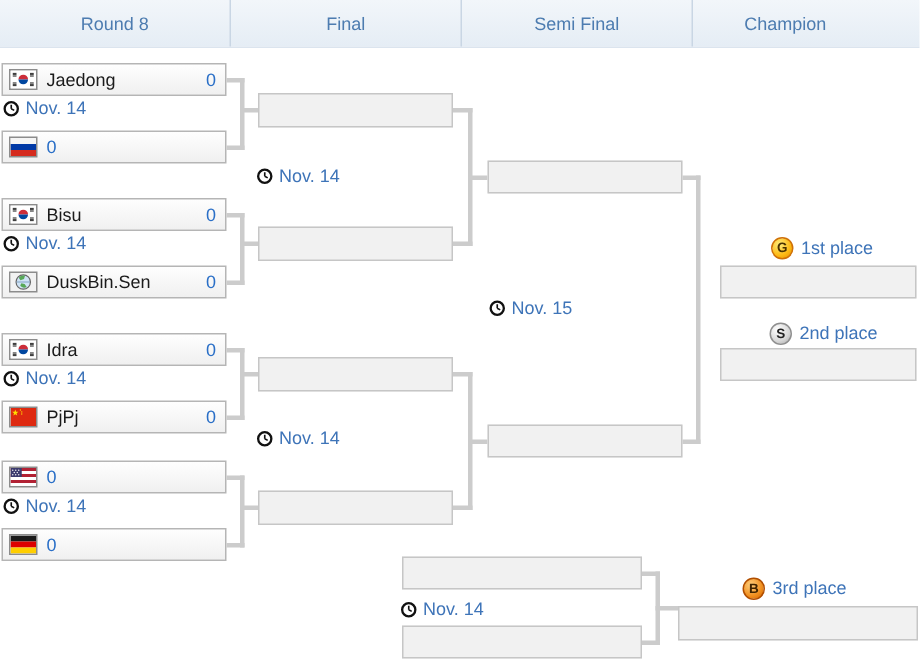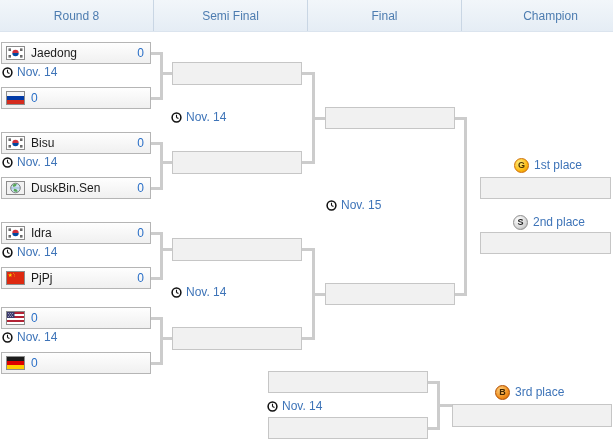--- a/index.html
+++ b/index.html
@@ -5,21 +5,21 @@
   html,body{margin:0;padding:0;background:#ffffff;}
   body{width:613px;height:440px;overflow:hidden;font-family:"Liberation Sans",sans-serif;}
   #stage{position:relative;width:613px;height:440px;background:#ffffff;}
 
   
   .header{position:absolute;left:0;top:0;width:613px;height:31px;display:flex;
           background:linear-gradient(#f2f6fa,#e5edf5);border-bottom:1px solid #dbe4ee;}
   .hcell{width:153px;display:flex;align-items:center;justify-content:center;
          color:#4d7cb0;font-size:12px;}
   .hcell + .hcell{border-left:1px solid #c9d6e4;}
-  .hcell:last-child{width:123px;padding-left:27px;}
+  .hcell:last-child{width:123px;}
 
   
   .pbox{position:absolute;left:1px;width:150px;height:22px;box-sizing:border-box;
         background:linear-gradient(#fefefe,#f0f0f0);border:1px solid #b5b5b5;
         display:flex;align-items:center;}
   .flag{width:17px;height:12px;margin:0 6px 0 4px;border:1px solid #8c8c8c;
         display:inline-block;line-height:0;flex:none;}
   .flag svg{display:block;}
   .pname{flex:1;font-size:12px;color:#1b1b1b;white-space:nowrap;overflow:hidden;}
   .pscore{color:#2a6fc7;font-size:12px;margin-right:6px;}
@@ -49,22 +49,22 @@
   .medal.bronze{background:radial-gradient(circle at 35% 30%,#ffcf7d,#f08f1e 60%,#cf6000);
               border:1px solid #b14e00;color:#3f2400;}
 </style>
 </head>
 <body>
 
 <div id="stage">
 
   <div class="header">
     <div class="hcell">Round 8</div>
+    <div class="hcell">Final</div>
     <div class="hcell">Semi Final</div>
-    <div class="hcell">Final</div>
     <div class="hcell">Champion</div>
   </div>
 
   <div class="pbox" style="top:42px">
     <span class="flag">
         <svg width="17" height="12" viewBox="0 0 17 12">
           <rect width="17" height="12" fill="#ffffff"></rect>
           <path d="M5.3 6a3.2 3.2 0 0 1 6.4 0z" fill="#cd2e3a"></path>
           <path d="M5.3 6a3.2 3.2 0 0 0 6.4 0z" fill="#0047a0"></path>
           <g fill="#111111">

